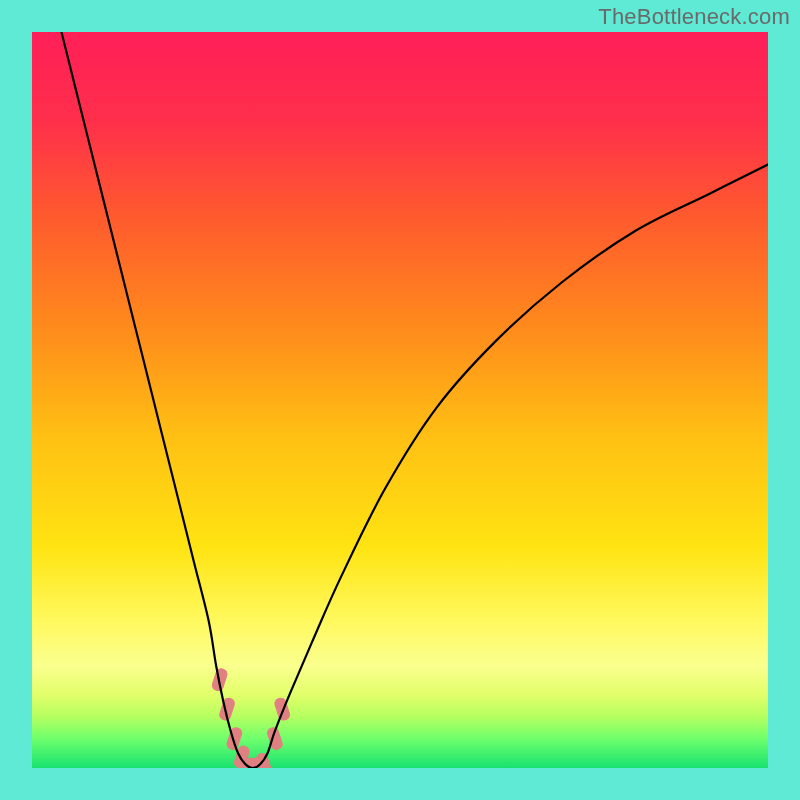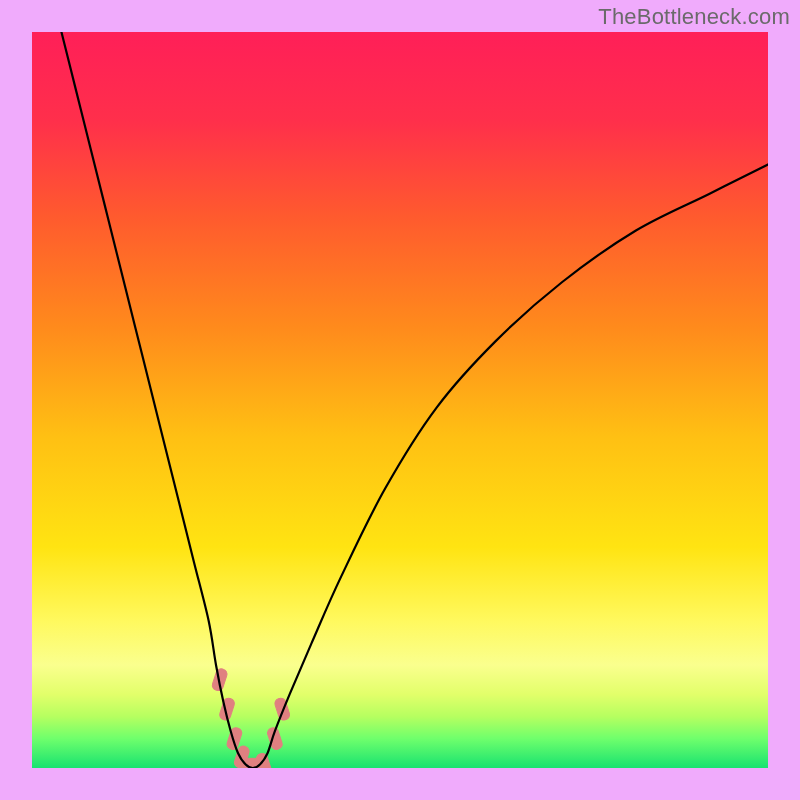--- a/index.html
+++ b/index.html
@@ -8,21 +8,21 @@
     width: 800px;
     height: 800px;
     background: #000;
     overflow: hidden;
     font-family: Arial, Helvetica, sans-serif;
   }
   .frame {
     position: relative;
     width: 800px;
     height: 800px;
-    background: #f0abfc;
+    background: #5eead4;
   }
   .watermark {
     position: absolute;
     top: 4px;
     right: 10px;
     color: #6a6a6a;
     font-size: 22px;
     letter-spacing: 0.2px;
     z-index: 10;
     font-weight: 500;

